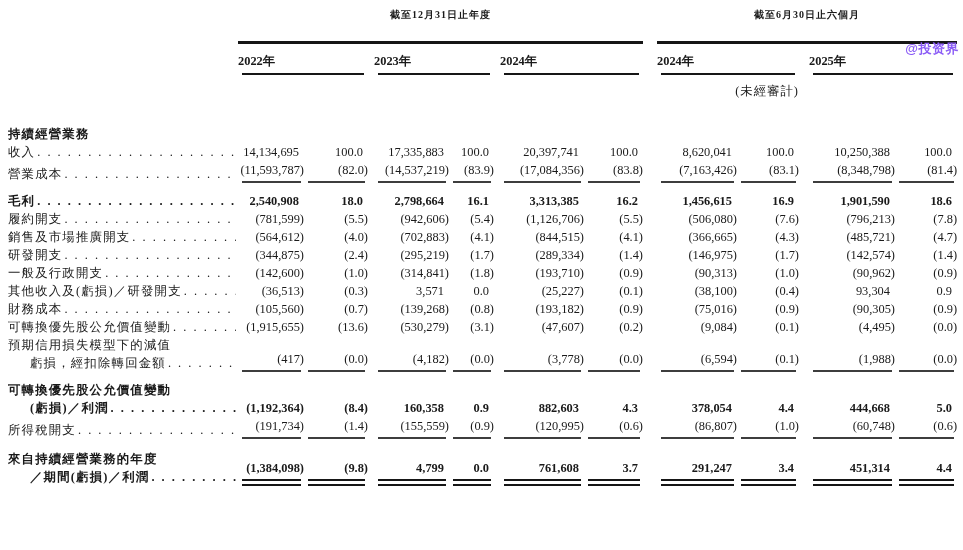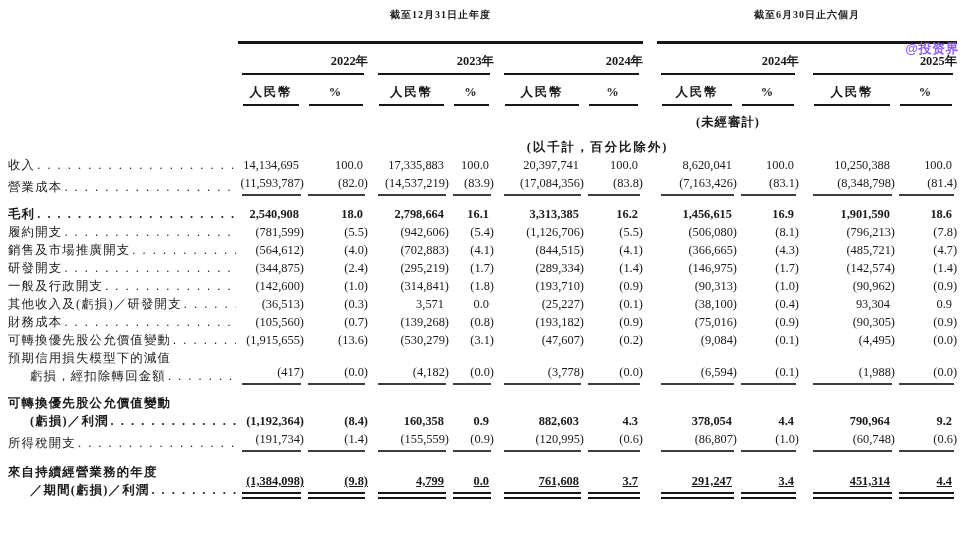--- a/index.html
+++ b/index.html
@@ -9,28 +9,28 @@
   }
   .page{padding:6px 6px 0 8px;}
   table{border-collapse:collapse;table-layout:fixed;width:949px;font-size:12.4px;}
   td{vertical-align:bottom;padding:0;line-height:18px;overflow:hidden;}
   
   .grp{
     text-align:center;font-weight:bold;font-size:10px;letter-spacing:1px;padding-bottom:20px;
     background:linear-gradient(#161616,#161616) no-repeat 50% 100%/100% 3px;
   }
   .yr{
-    text-align:right;font-weight:bold;padding:8px 0 5px;
+    text-align:left;font-weight:bold;padding:8px 0 5px;
     background:linear-gradient(#161616,#161616) no-repeat 50% 100%/calc(100% - 8px) 2px;
   }
   .sub{
     text-align:center;font-weight:bold;letter-spacing:2px;padding:8px 0 5px;
     background:linear-gradient(#161616,#161616) no-repeat 50% 100%/calc(100% - 10px) 2px;
   }
-  .note{text-align:center;font-weight:bold;letter-spacing:1px;padding-top:7px;white-space:nowrap;}
+  .note{text-align:right;font-weight:normal;letter-spacing:1px;padding-top:7px;white-space:nowrap;}
   .units{letter-spacing:2px;}
   
   .lbl{white-space:nowrap;}
   .line{display:flex;}
   .txt{letter-spacing:1.2px;}
   .l2{padding-left:22px;align-items:center;}
   .leader{flex:1;overflow:hidden;white-space:nowrap;margin:0 2px;}
   .leader::after{content:". . . . . . . . . . . . . . . . . . . . . . . . . . . . . . . . . . . . . . . .";letter-spacing:2px;}
   .val{text-align:right;white-space:nowrap;}
   .pr{padding-right:5px;}
@@ -39,21 +39,20 @@
   td.ul{
     padding-bottom:4px;
     background:linear-gradient(#3d3d3d,#3d3d3d) no-repeat 50% 100%/calc(100% - 7px) 2px;
   }
   td.dul{
     padding-bottom:9px;
     background-image:linear-gradient(#161616,#161616),linear-gradient(#161616,#161616);
     background-size:calc(100% - 7px) 2px,calc(100% - 7px) 2px;
     background-position:50% 100%,50% calc(100% - 5px);
     background-repeat:no-repeat;
-    text-decoration:underline;
   }
   tr.sp td{height:9px;}
   .watermark{
     position:absolute;top:8px;right:4px;color:#8b5cf6;
     font-family:"Liberation Sans","DejaVu Sans",sans-serif;
     font-size:13px;font-weight:bold;letter-spacing:.5px;margin-top:32px;
   }
 </style>
 </head>
 <body>
@@ -90,47 +89,34 @@
         <td></td>
         <td colspan="2" class="yr">2023年</td>
         <td></td>
         <td colspan="2" class="yr">2024年</td>
         <td></td>
         <td colspan="2" class="yr">2024年</td>
         <td></td>
         <td colspan="2" class="yr">2025年</td>
       </tr>
       <tr>
-        <td></td>
-        <td class="sub">人民幣</td>
-        <td class="sub">%</td>
-        <td></td>
-        <td class="sub">人民幣</td>
-        <td class="sub">%</td>
-        <td></td>
-        <td class="sub">人民幣</td>
-        <td class="sub">%</td>
-        <td></td>
-        <td class="sub">人民幣</td>
-        <td class="sub">%</td>
-        <td></td>
-        <td class="sub">人民幣</td>
-        <td class="sub">%</td>
-      </tr>
-      <tr>
         <td colspan="10"></td>
         <td colspan="2" class="note">(未經審計)</td>
         <td colspan="3"></td>
       </tr>
-      <tr>
-        <td></td>
-        <td colspan="14" class="note units">(以千計，百分比除外)</td>
-      </tr>
     </thead>
     <tbody id="tbody">
+        <tr class="bold sec">
+          <td class="lbl">
+            <div class="line">
+              <span class="txt">持續經營業務</span>
+            </div>
+          </td>
+          <td colspan="14"></td>
+        </tr>
         <tr class="">
           <td class="lbl">
             <div class="line">
               <span class="txt">收入</span>
               <span class="leader"></span>
             </div>
           </td>
           <td class="val pr">14,134,695</td>
           <td class="val pr">100.0</td>
           <td></td>
@@ -203,21 +189,21 @@
           <td class="val">(781,599)</td>
           <td class="val">(5.5)</td>
           <td></td>
           <td class="val">(942,606)</td>
           <td class="val">(5.4)</td>
           <td></td>
           <td class="val">(1,126,706)</td>
           <td class="val">(5.5)</td>
           <td></td>
           <td class="val">(506,080)</td>
-          <td class="val">(8.1)</td>
+          <td class="val">(7.6)</td>
           <td></td>
           <td class="val">(796,213)</td>
           <td class="val">(7.8)</td>
         </tr>
         <tr class="">
           <td class="lbl">
             <div class="line">
               <span class="txt">銷售及市場推廣開支</span>
               <span class="leader"></span>
             </div>
@@ -390,22 +376,22 @@
           <td></td>
           <td class="val pr">160,358</td>
           <td class="val pr">0.9</td>
           <td></td>
           <td class="val pr">882,603</td>
           <td class="val pr">4.3</td>
           <td></td>
           <td class="val pr">378,054</td>
           <td class="val pr">4.4</td>
           <td></td>
-          <td class="val pr">790,964</td>
-          <td class="val pr">9.2</td>
+          <td class="val pr">444,668</td>
+          <td class="val pr">5.0</td>
         </tr>
         <tr class="">
           <td class="lbl">
             <div class="line">
               <span class="txt">所得稅開支</span>
               <span class="leader"></span>
             </div>
           </td>
           <td class="val ul">(191,734)</td>
           <td class="val ul">(1.4)</td>

